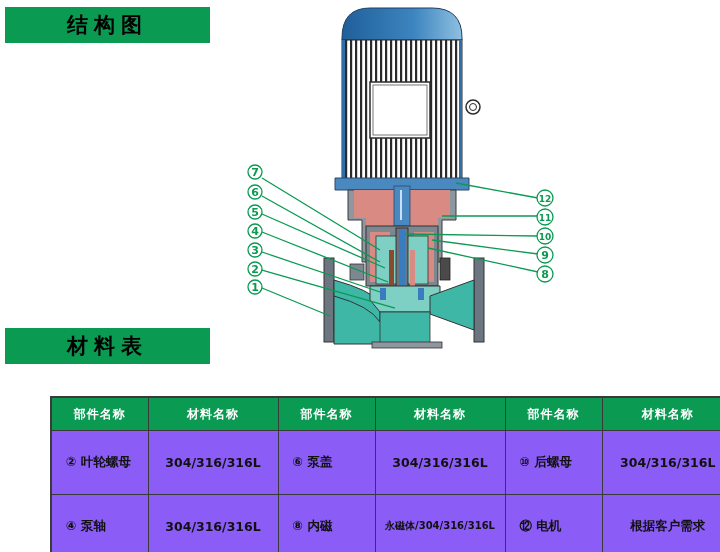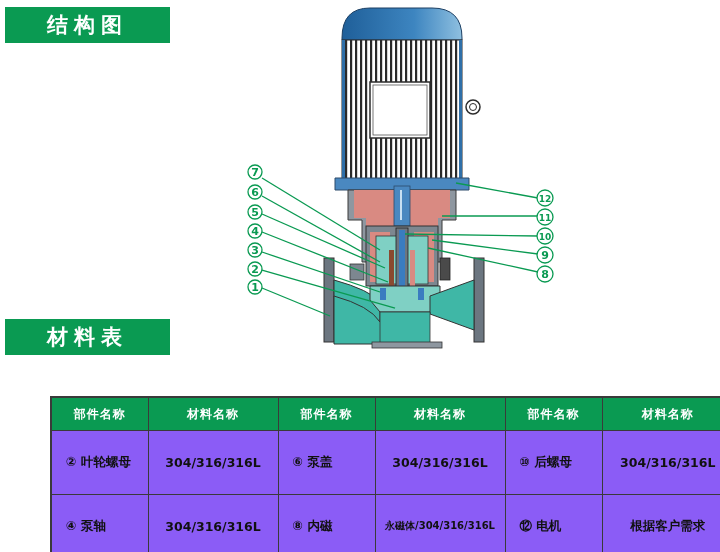--- a/index.html
+++ b/index.html
@@ -1,26 +1,26 @@
 <!DOCTYPE html>
 <html><head>
   <meta charset="utf-8">
   <style>
     html, body { margin: 0; padding: 0; }
     body {
       width: 720px; height: 552px; background: #ffffff; position: relative; overflow: hidden;
       font-family: "DejaVu Sans", "Liberation Sans", sans-serif;
     }
     .banner {
-      position: absolute; left: 5px; width: 165px; height: 36px;
-      background: #0a9a52; color: #ffffff; font-weight: bold; font-size: 21px;
+      position: absolute; left: 5px; width: 205px; height: 36px;
+      background: #0a9a52; color: #000000; font-weight: bold; font-size: 21px;
       display: flex; align-items: center; justify-content: center; letter-spacing: 6px;
     }
     #banner-structure { top: 7px; }
-    #banner-materials { top: 319px; }
+    #banner-materials { top: 328px; }
     #diagram { position: absolute; left: 230px; top: 0; width: 340px; height: 352px; }
     .callout-num { font-family: "DejaVu Sans", sans-serif; font-size: 11px; font-weight: bold; fill: #0a9a52; }
 
     table.mat {
       position: absolute; left: 36px; top: 396px; width: 683px; height: 164px;
       border-collapse: collapse; border: 2px solid #3a3a3a; table-layout: fixed; margin-left: 14px;
     }
     table.mat th, table.mat td {
       border: 1px solid #3a3a3a; height: 31px; font-size: 12.5px; font-weight: bold;
       padding: 0; text-align: center; color: #111;

